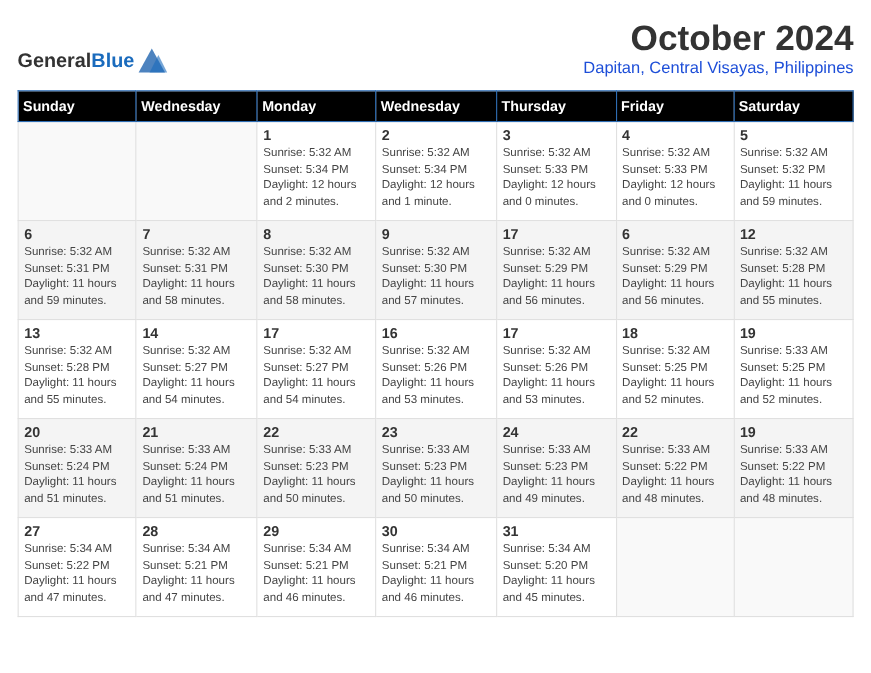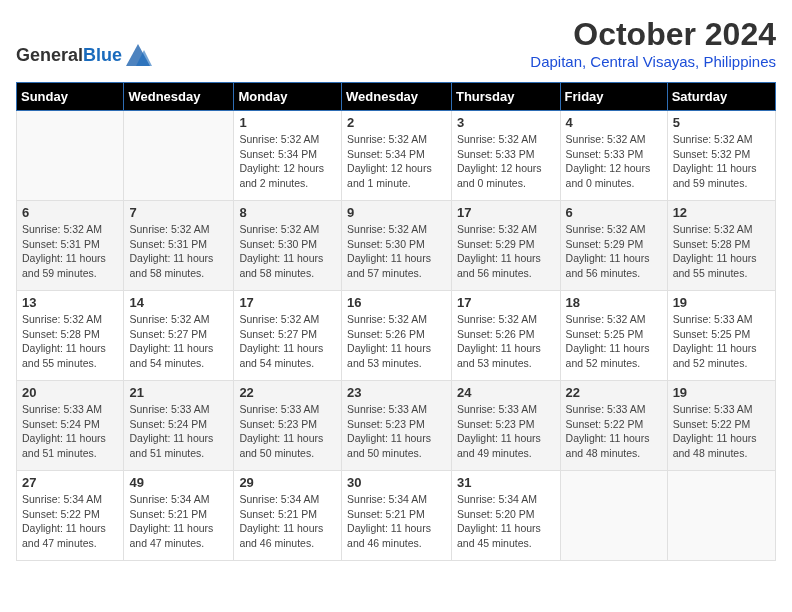--- a/index.html
+++ b/index.html
@@ -234,21 +234,21 @@
           <span class="day-number">19</span>
           <div class="day-detail">Sunrise: 5:33 AM<br>Sunset: 5:22 PM<br>Daylight: 11 hours and 48 minutes.</div>
         </td>
       </tr>
       <tr>
         <td>
           <span class="day-number">27</span>
           <div class="day-detail">Sunrise: 5:34 AM<br>Sunset: 5:22 PM<br>Daylight: 11 hours and 47 minutes.</div>
         </td>
         <td>
-          <span class="day-number">49</span>
+          <span class="day-number">28</span>
           <div class="day-detail">Sunrise: 5:34 AM<br>Sunset: 5:21 PM<br>Daylight: 11 hours and 47 minutes.</div>
         </td>
         <td>
           <span class="day-number">29</span>
           <div class="day-detail">Sunrise: 5:34 AM<br>Sunset: 5:21 PM<br>Daylight: 11 hours and 46 minutes.</div>
         </td>
         <td>
           <span class="day-number">30</span>
           <div class="day-detail">Sunrise: 5:34 AM<br>Sunset: 5:21 PM<br>Daylight: 11 hours and 46 minutes.</div>
         </td>

